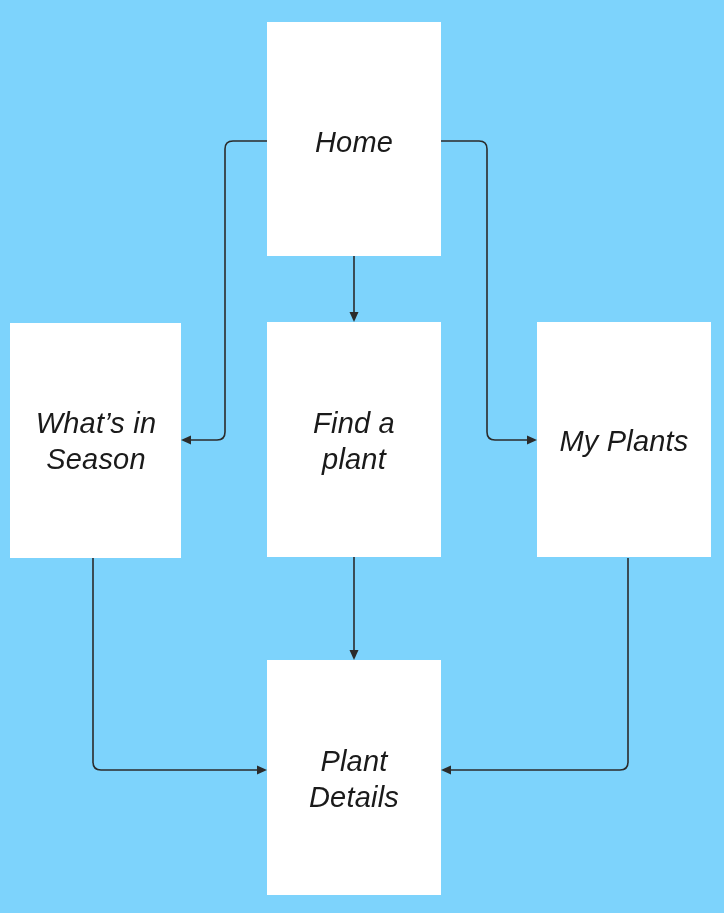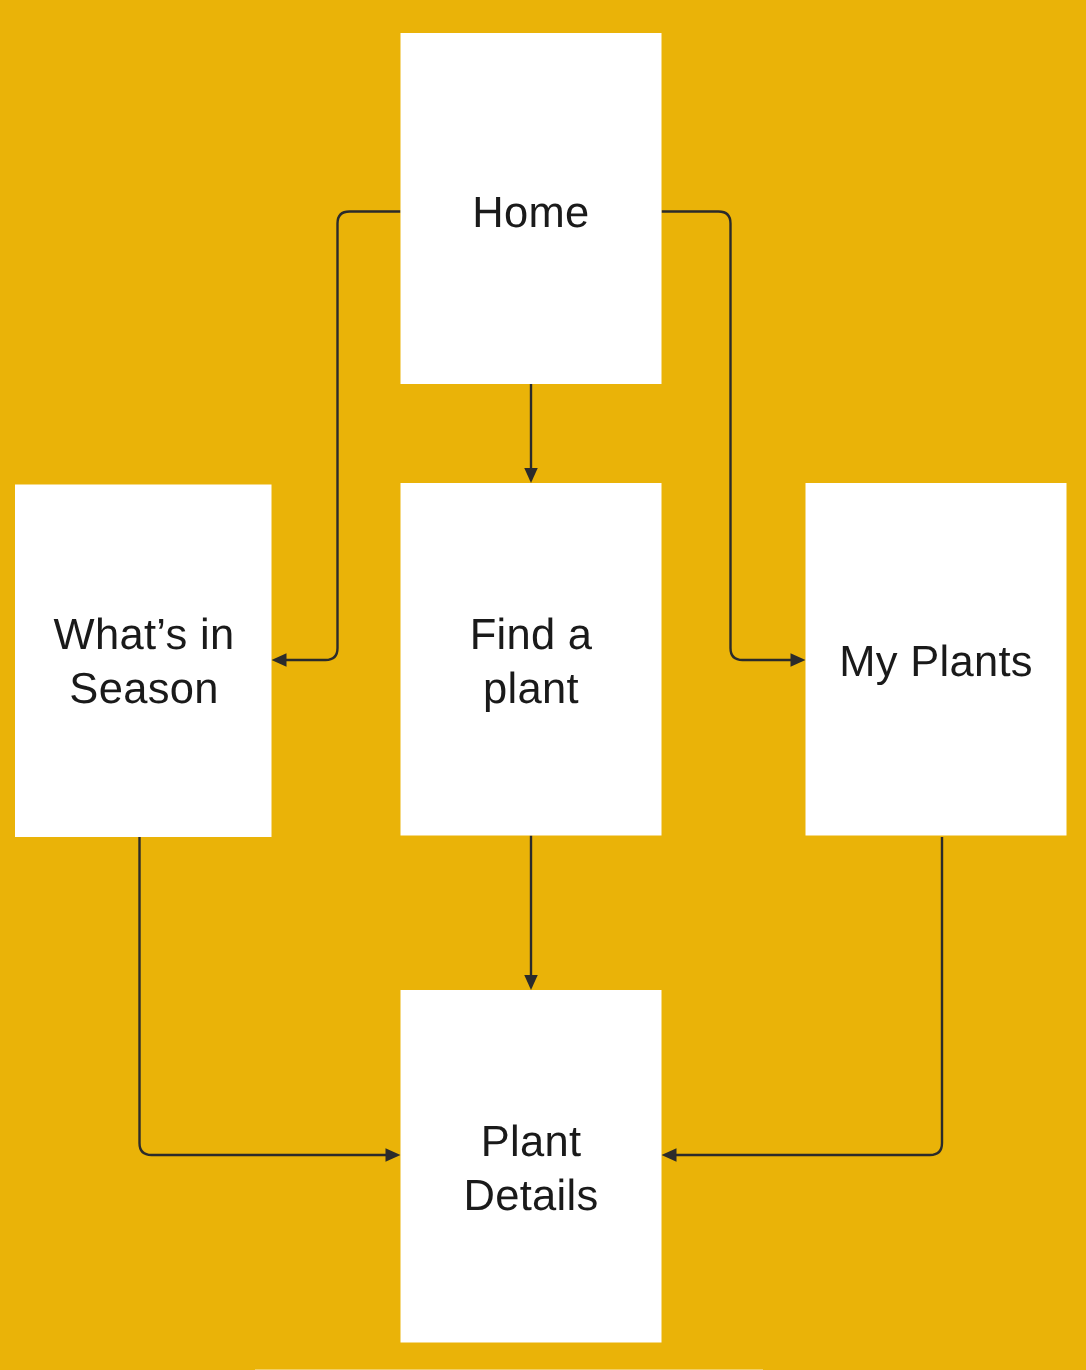--- a/index.html
+++ b/index.html
@@ -46,21 +46,21 @@
     stroke-linejoin: round;
   }
   .arrow-head {
     fill: #2b2b2b;
     stroke: none;
   }
 </style>
 </head>
 <body>
 
-<div id="diagram-root" style="background: #eab308;">
+<div id="diagram-root" style="background: #7dd3fc; font-style: italic;">
   <svg id="flowchart-svg" viewBox="0 0 724 913" xmlns="http://www.w3.org/2000/svg">
 
     <g>
       <path class="connector" d="M 267 141 L 233 141 Q 225 141 225 149 L 225 432 Q 225 440 217 440 L 188 440" stroke="#2b2b2b"></path>
       <polygon class="arrow-head" points="181,440 191,435.5 191,444.5" fill="#2b2b2b"></polygon>
     </g>
 
     <g>
       <path class="connector" d="M 354 256 L 354 315" stroke="#2b2b2b"></path>
       <polygon class="arrow-head" points="354,322 349.5,312 358.5,312" fill="#2b2b2b"></polygon>

